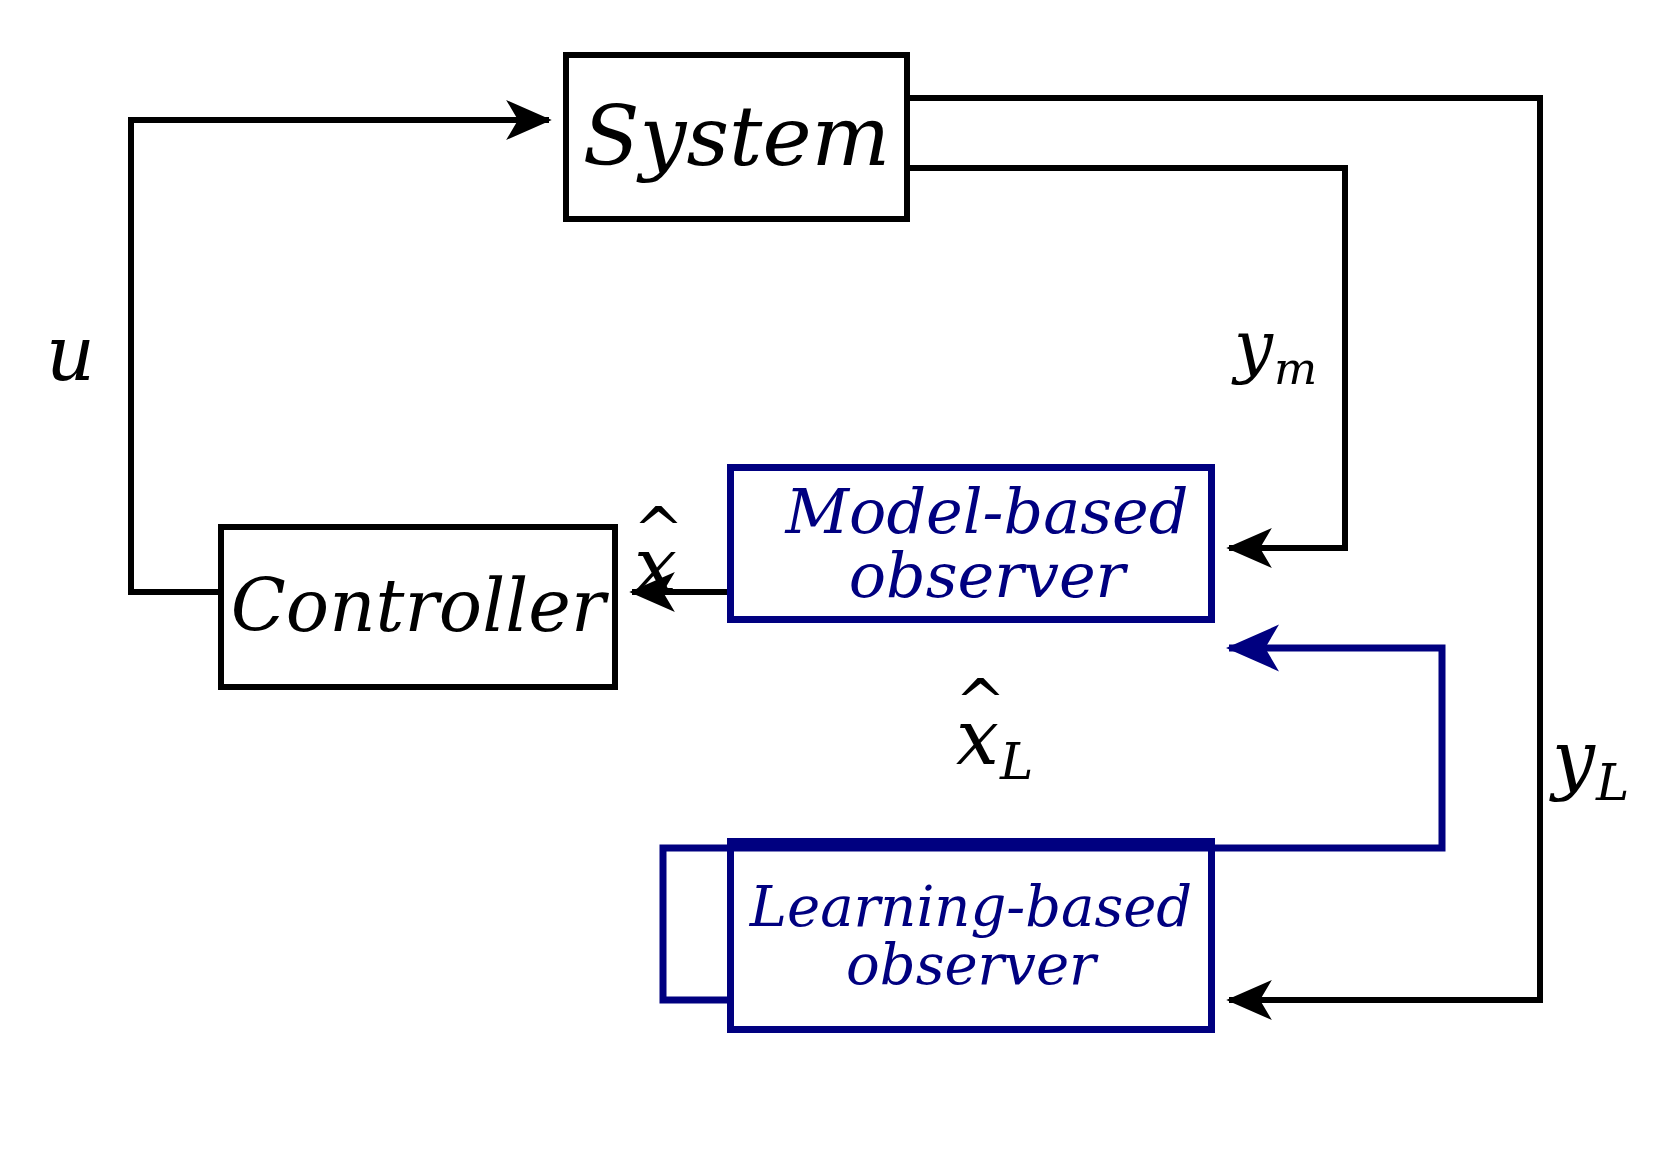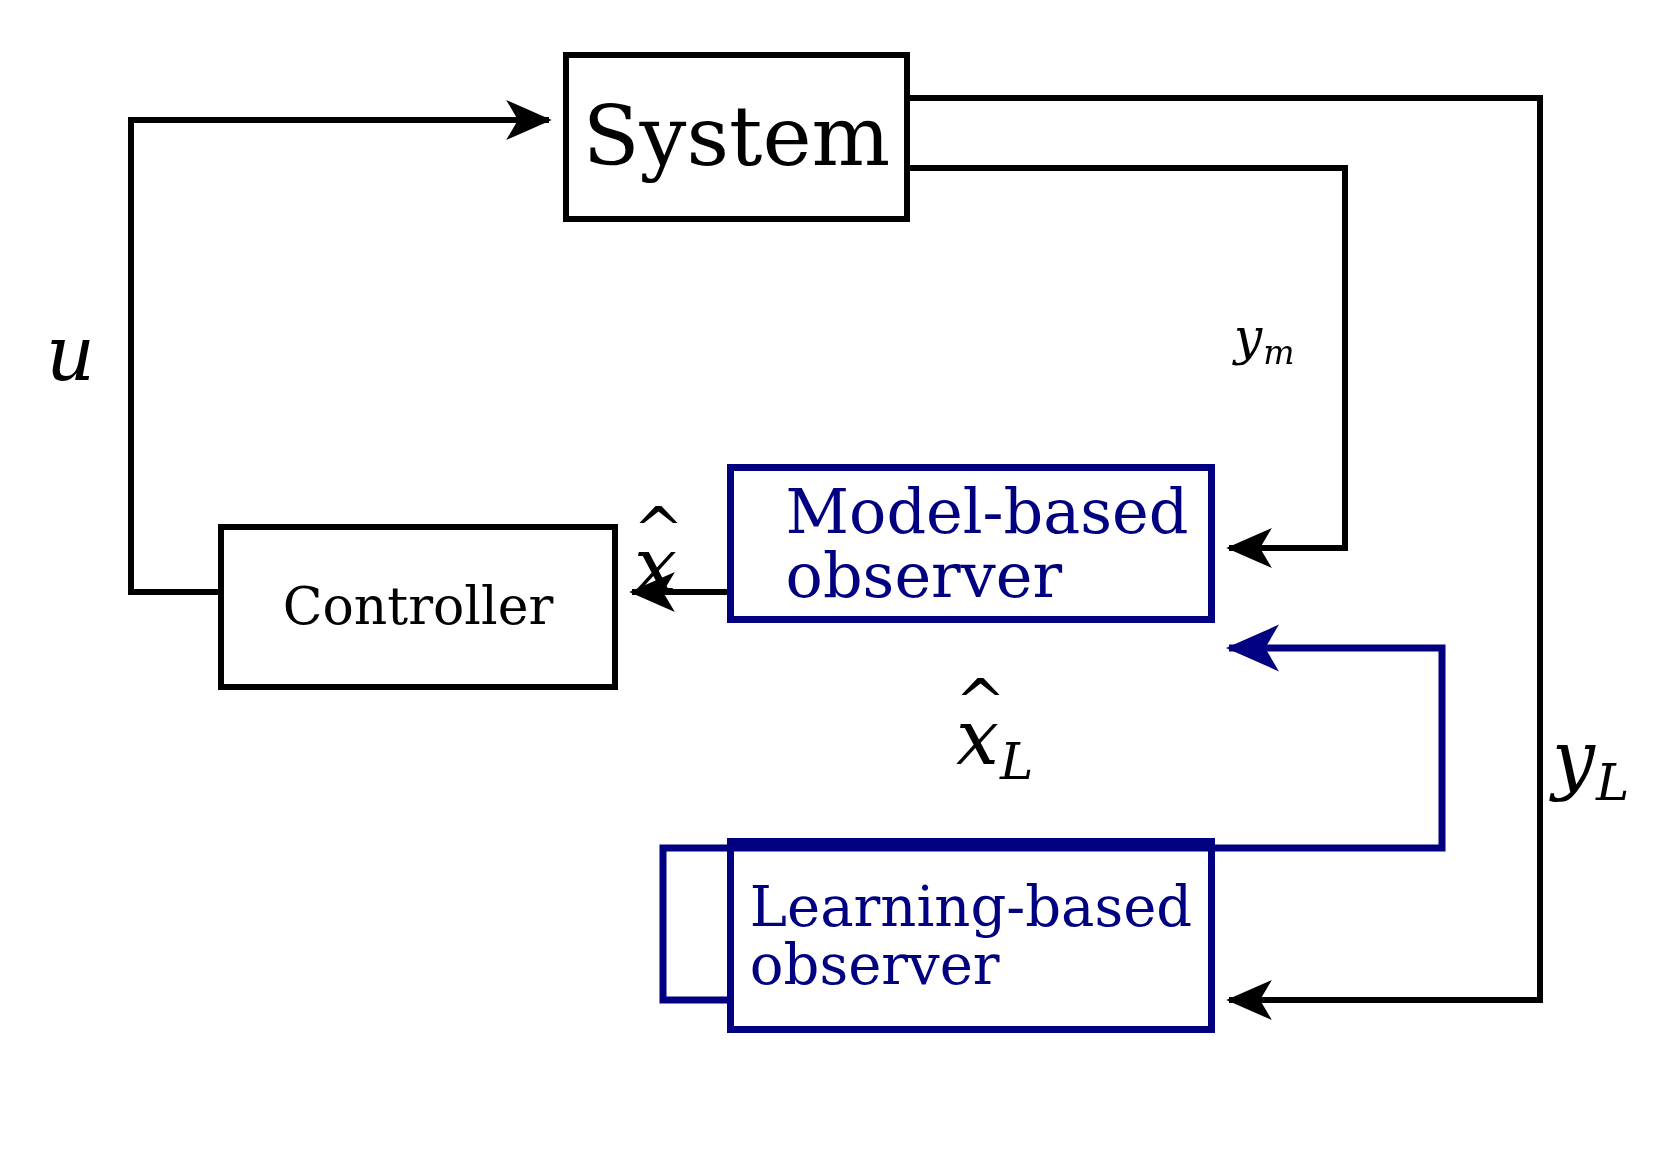--- a/index.html
+++ b/index.html
@@ -21,22 +21,24 @@
     top: 0;
     width: 1676px;
     height: 1154px;
   }
   .blk {
     position: absolute;
     box-sizing: border-box;
     display: flex;
     align-items: center;
     justify-content: center;
+    text-align: center;
     background: transparent;
     line-height: 1.02;
+    font-style: italic;
   }
   .blk-black {
     border: 6px solid #000000;
     color: #000000;
   }
   .blk-blue {
     border: 7px solid #000080;
     color: #000080;
   }
   .lbl {
@@ -89,21 +91,21 @@
 
     <path d="M 727 592 L 632 592" fill="none" stroke="#000000" stroke-width="6" marker-end="url(#arrowBlack)"></path>
 
     <path d="M 727 1000 L 663 1000 L 663 848 L 1442 848 L 1442 648 L 1229 648" fill="none" stroke="#000080" stroke-width="7" marker-end="url(#arrowBlue)"></path>
   </svg>
 
   <div class="blk blk-black" style="left:563px; top:52px; width:347px; height:170px; font-size:83px;">
     <span>System</span>
   </div>
 
-  <div class="blk blk-black" style="left:218px; top:524px; width:400px; height:166px; font-size:52px;">
+  <div class="blk blk-black" style="left:218px; top:524px; width:400px; height:166px; font-size:72px;">
     <span>Controller</span>
   </div>
 
   <div class="blk blk-blue" style="left:727px; top:464px; width:488px; height:159px; font-size:62px;padding-left:32px;">
     <span>
       <span>Model-based</span><br>
       <span>observer</span>
     </span>
   </div>
 
@@ -111,21 +113,21 @@
     <span>
       <span>Learning-based</span><br>
       <span>observer</span>
     </span>
   </div>
 
   <div class="lbl" style="left:46px; top:316px; font-size:76px;">
     <span>u</span>
   </div>
 
-  <div class="lbl" style="left:1234px; top:312px; font-size:50px;">
+  <div class="lbl" style="left:1234px; top:312px; font-size:69px;">
     <span>y</span><span class="sub">m</span>
   </div>
 
   <div class="lbl" style="left:634px; top:528px; font-size:76px;">
     <span class="hatwrap"><span class="hat">^</span><span>x</span></span>
   </div>
 
   <div class="lbl" style="left:956px; top:700px; font-size:76px;">
     <span class="hatwrap"><span class="hat">^</span><span>x</span></span><span class="sub">L</span>
   </div>

